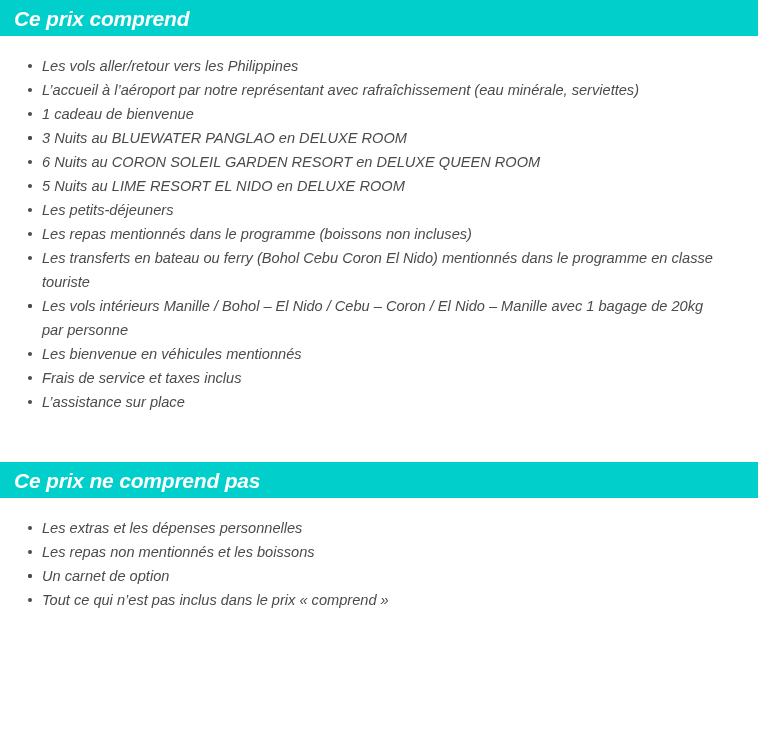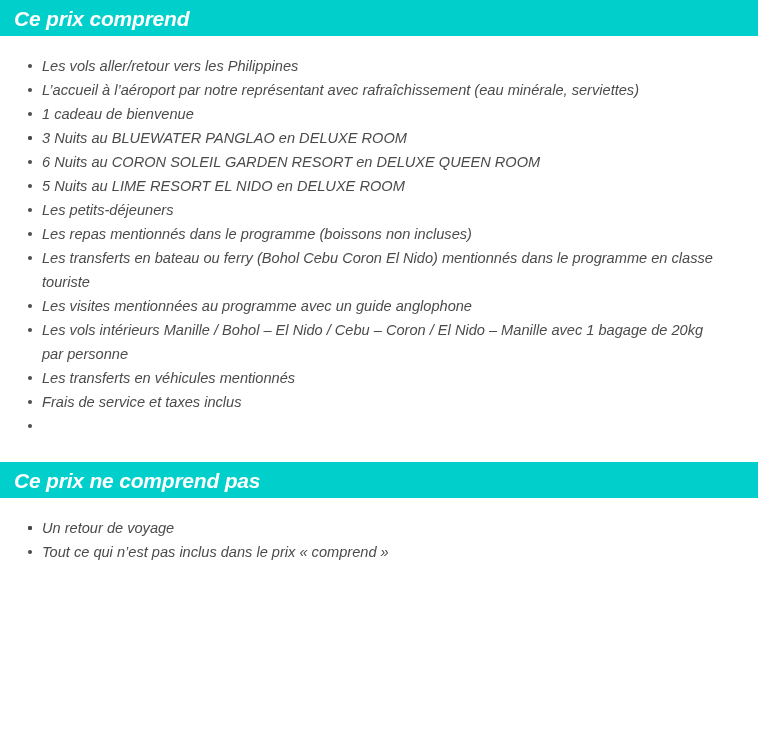--- a/index.html
+++ b/index.html
@@ -127,55 +127,60 @@
     <li class="list-item">
       <span class="bullet"></span>
       <span>Les repas mentionnés dans le programme (boissons non incluses)</span>
     </li>
     <li class="list-item">
       <span class="bullet"></span>
       <span>Les transferts en bateau ou ferry (Bohol Cebu Coron El Nido) mentionnés dans le programme en classe touriste</span>
     </li>
     <li class="list-item">
       <span class="bullet"></span>
-      <span>Les visites mentionnées au programme avec un guide anglophone</span>
     </li>
     <li class="list-item">
       <span class="bullet"></span>
       <span>Les vols intérieurs Manille / Bohol – El Nido / Cebu – Coron / El Nido – Manille avec 1 bagage de 20kg par personne</span>
     </li>
     <li class="list-item">
       <span class="bullet"></span>
-      <span>Les transferts en véhicules mentionnés</span>
+      <span>Les bienvenue en véhicules mentionnés</span>
     </li>
     <li class="list-item">
       <span class="bullet"></span>
       <span>Frais de service et taxes inclus</span>
     </li>
     <li class="list-item">
       <span class="bullet"></span>
+      <span>L’assistance sur place</span>
     </li>
   </ul>
 
   <div class="gap-after-one"></div>
 
   <div class="section-bar second">
     <span class="section-title">Ce prix ne comprend pas</span>
   </div>
 
   <ul class="list section-two-list">
     <li class="list-item">
       <span class="bullet"></span>
+      <span>Les extras et les dépenses personnelles</span>
+    </li>
+    <li class="list-item">
+      <span class="bullet"></span>
+      <span>Les repas non mentionnés et les boissons</span>
     </li>
     <li class="list-item">
       <span class="bullet"></span>
     </li>
     <li class="list-item">
       <span class="bullet"></span>
-      <span>Un retour de voyage</span>
+      <span>Un carnet de option</span>
     </li>
     <li class="list-item">
       <span class="bullet"></span>
       <span>Tout ce qui n’est pas inclus dans le prix « comprend »</span>
     </li>
   </ul>
 
 </div>
 
 </body></html>

